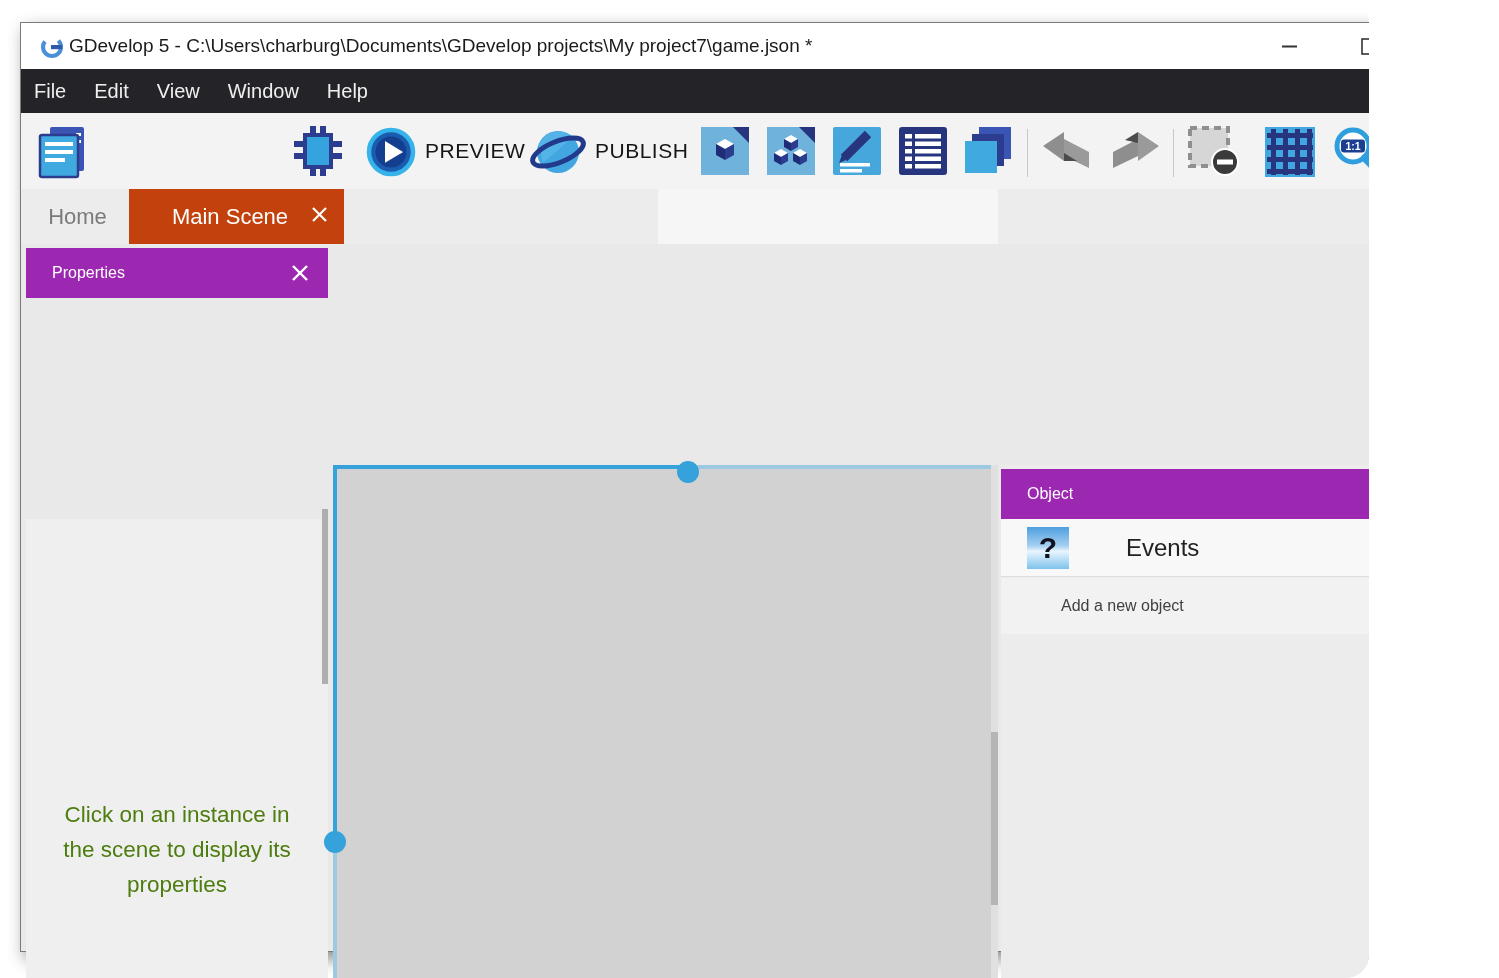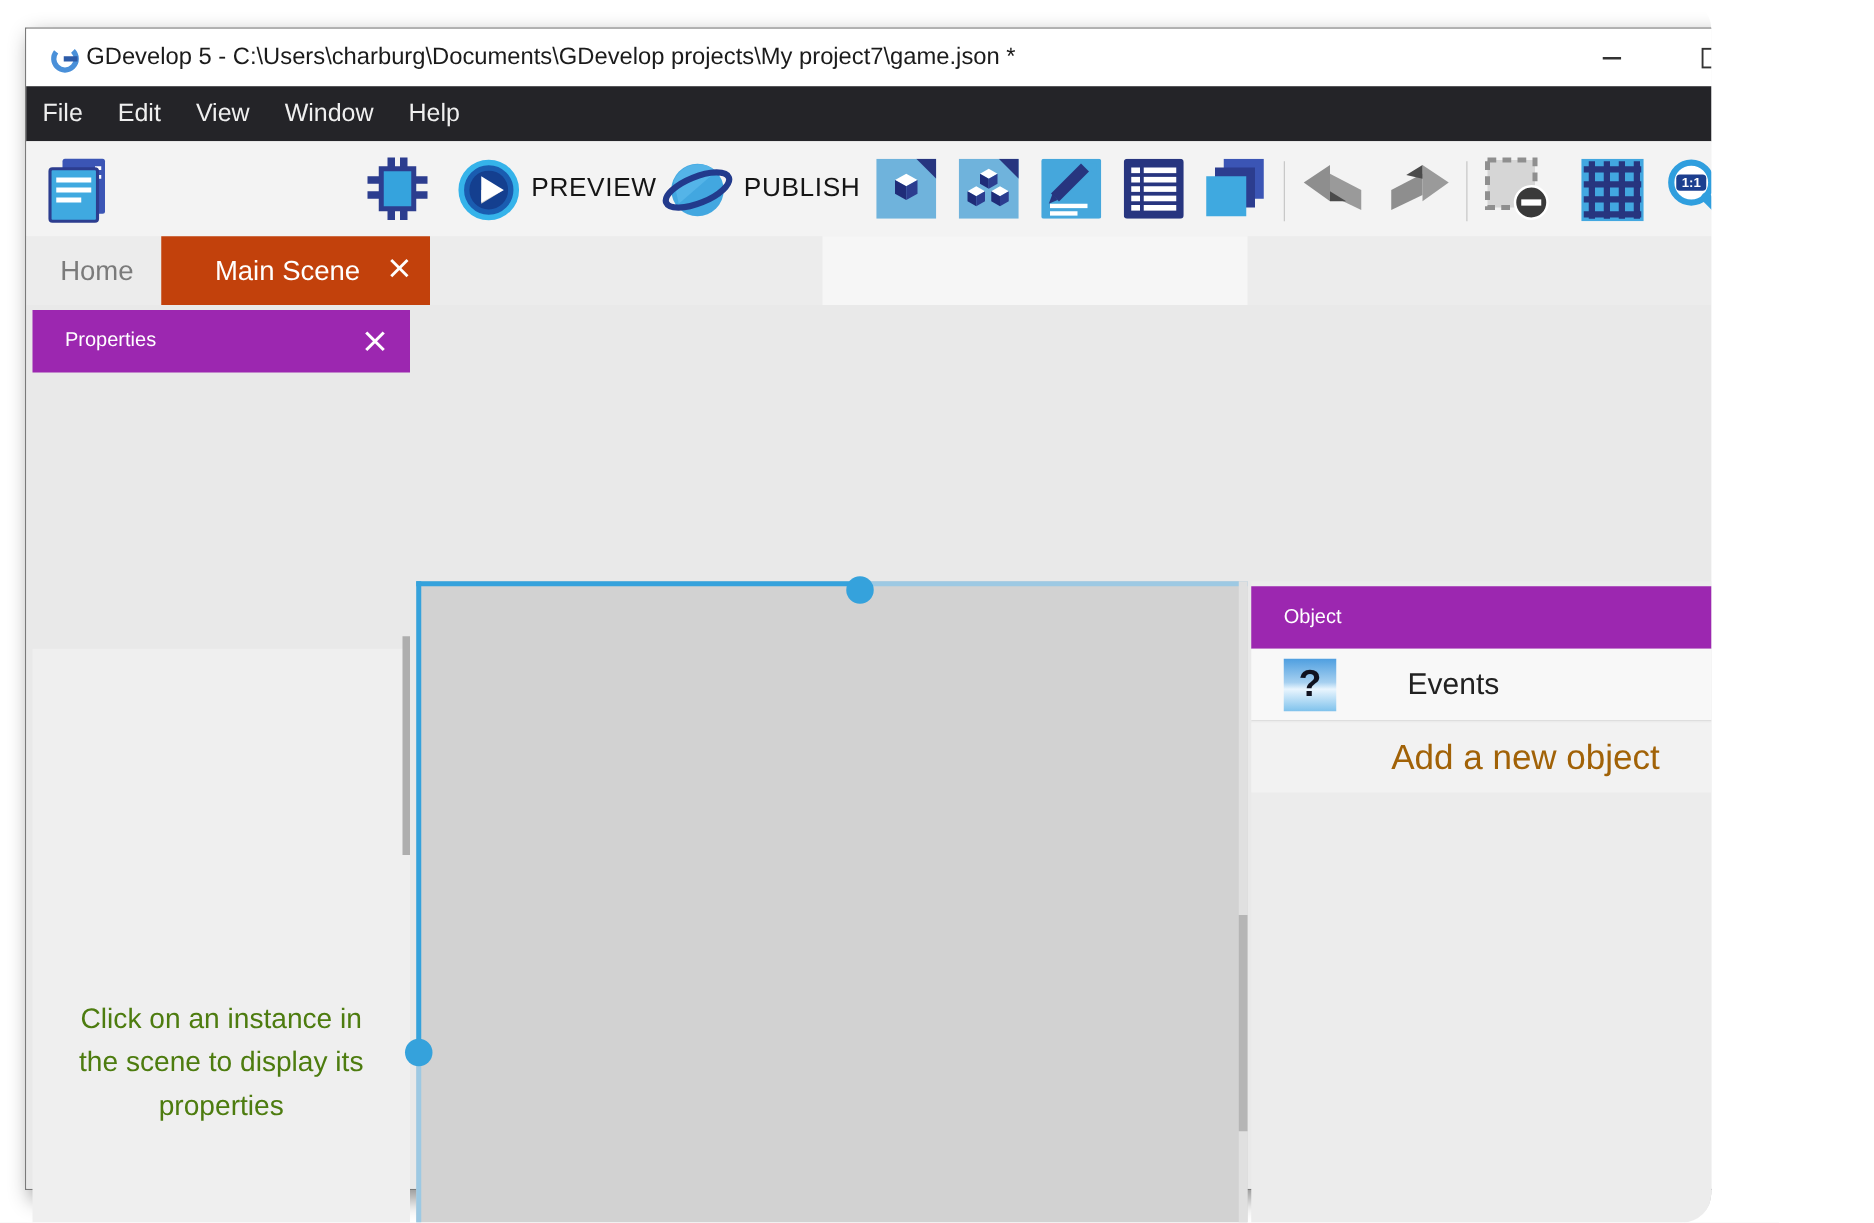--- a/index.html
+++ b/index.html
@@ -39,21 +39,21 @@
   .handle{width:22px;height:22px;border-radius:50%;background:#35a2dc;}
   .scroll-thumb{background:#aeaeae;}
   .objects-panel{left:980px;top:221px;width:477px;height:707px;background:#ececec;}
   .obj-row{left:0;top:54px;width:100%;height:58px;background:#f8f8f8;border-bottom:1px solid #dedede;
            display:flex;align-items:center;box-sizing:border-box;}
   .obj-thumb{width:42px;height:42px;margin-left:26px;display:flex;align-items:center;justify-content:center;
              background:linear-gradient(180deg,#4f9fe0 0%,#a6d0f0 45%,#e9f5fe 58%,#7fc2ec 100%);
              font-size:30px;font-weight:800;color:#10121f;}
   .obj-name{font-size:24px;color:#212121;margin-left:57px;flex:1;}
   .add-row{left:0;top:113px;width:100%;height:56px;background:#f2f2f2;display:flex;align-items:center;box-sizing:border-box;}
-  .add-label{font-size:28px;color:#a16207;margin-left:112px;flex:1;}
+  .add-label{font-size:16px;color:#404040;margin-left:60px;flex:1;}
 </style>
 </head>
 <body>
 
 <div class="page">
   <div class="abs window">
 
     <div class="abs titlebar">
       <span class="abs logo">
         <svg width="26" height="26" viewBox="0 0 26 26">

